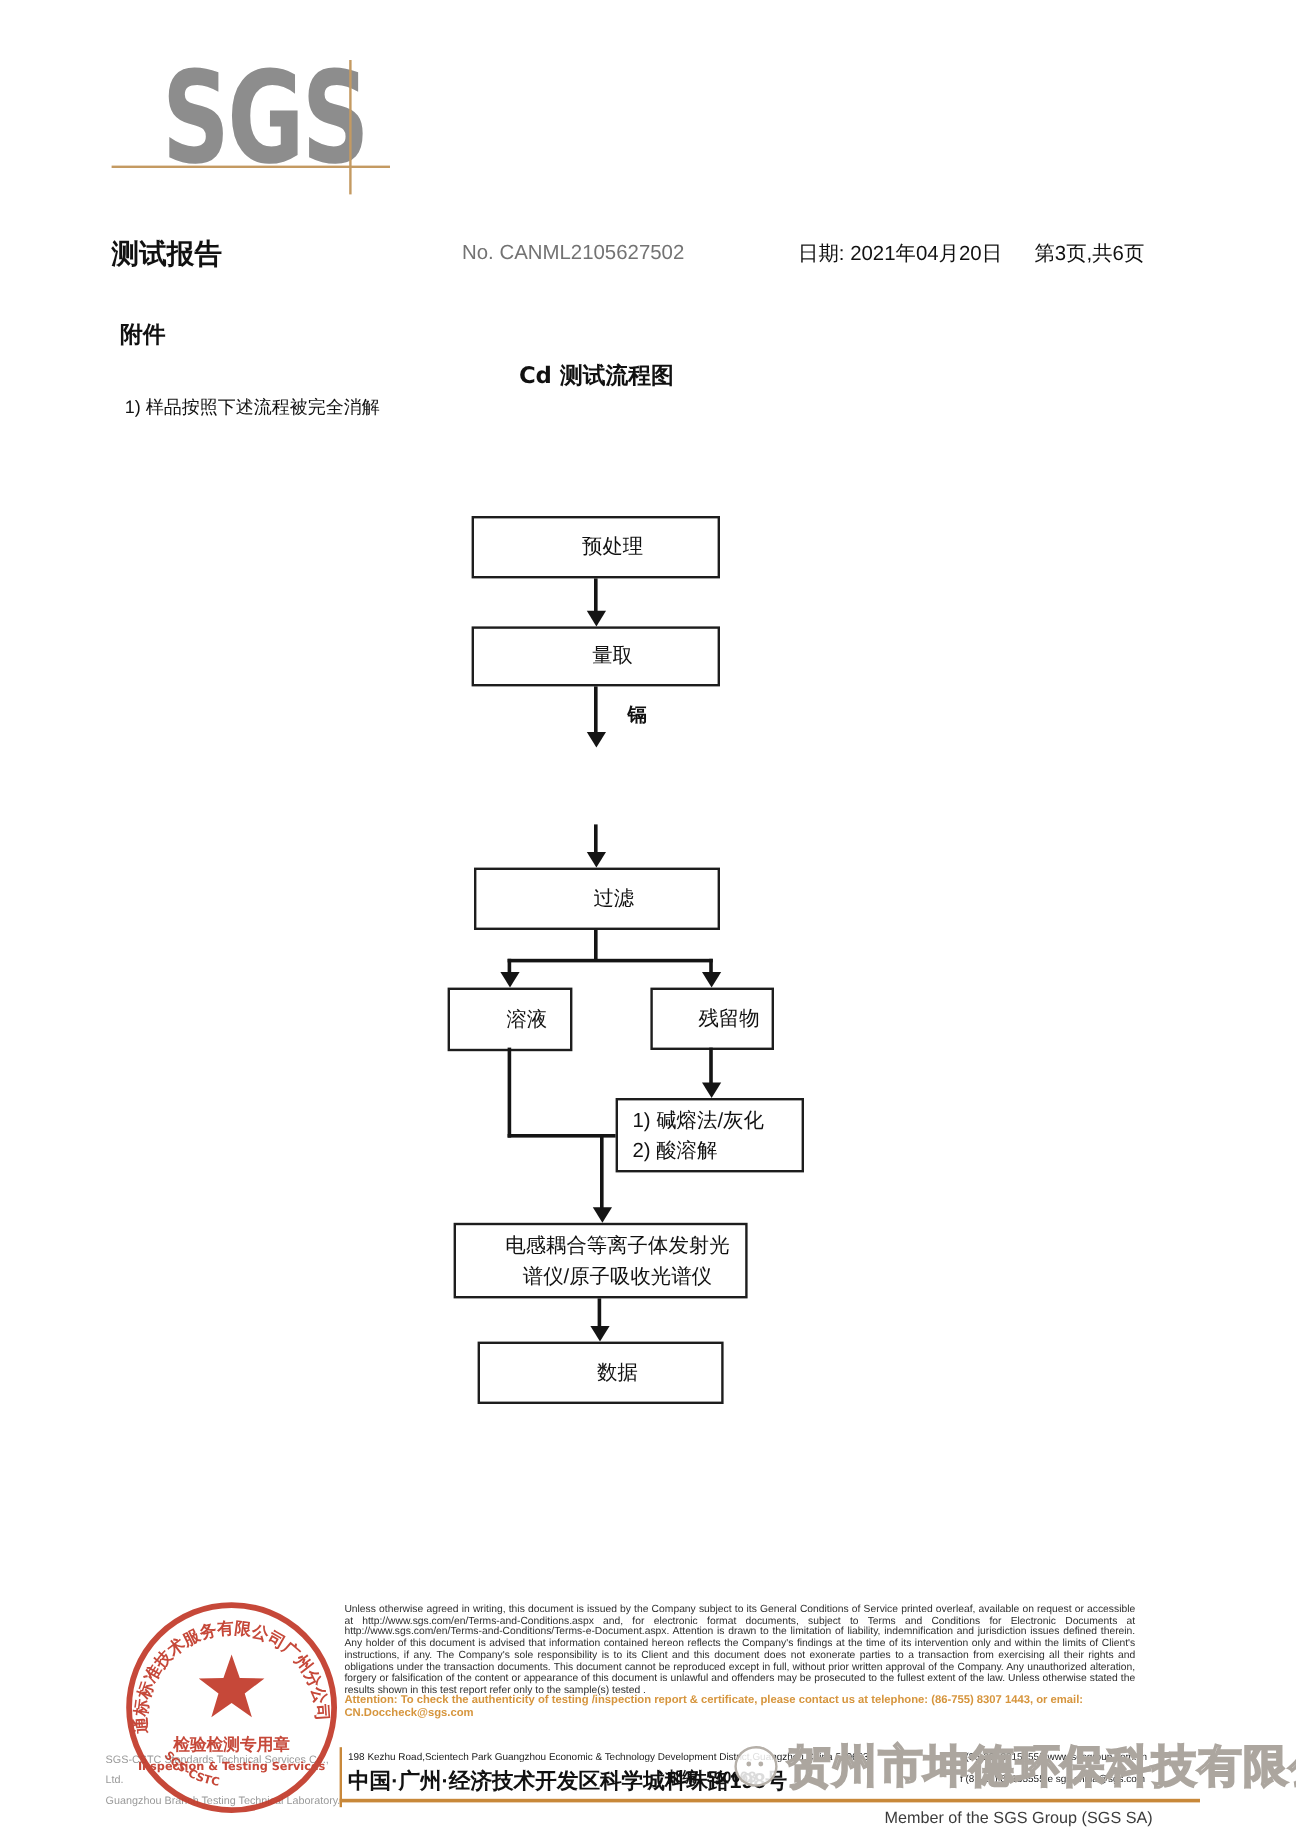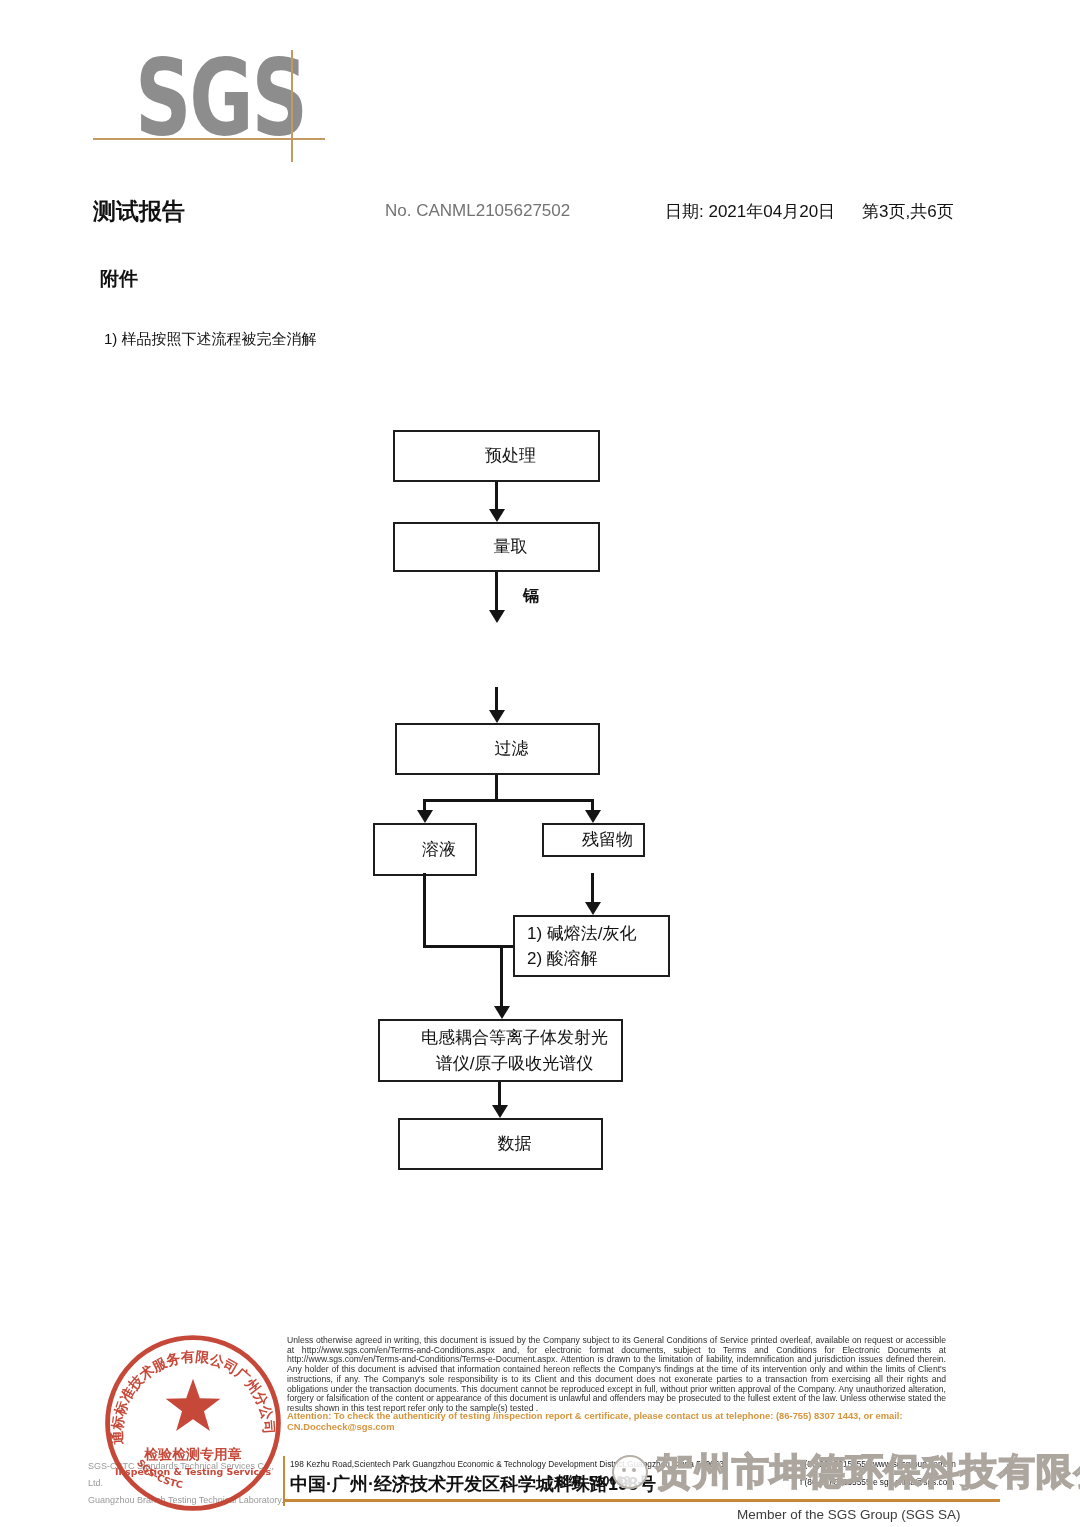--- a/index.html
+++ b/index.html
@@ -29,21 +29,21 @@
 
   
   .fbox{position:absolute;border:2px solid #1d1d1d;background:#fff;box-sizing:border-box;
         display:flex;align-items:center;justify-content:center;text-align:center;
         font-size:17px;line-height:1.5;white-space:pre-line;color:#111;padding-left:28px;}
   .fb1{left:393px;top:430px;width:207px;height:52px;}
   .fb2{left:393px;top:522px;width:207px;height:50px;}
   .fb3{left:395px;top:623px;width:205px;height:64px;}
   .fb4{left:395px;top:723px;width:205px;height:52px;}
   .fb5{left:373px;top:823px;width:104px;height:53px;}
-  .fb6{left:542px;top:823px;width:103px;height:34px;}
+  .fb6{left:542px;top:823px;width:103px;height:52px;}
   .fb7{left:513px;top:915px;width:157px;height:62px;justify-content:flex-start;
        text-align:left;padding-left:12px;}
   .fb8{left:378px;top:1019px;width:245px;height:63px;}
   .fb9{left:398px;top:1118px;width:205px;height:52px;}
   .vln{position:absolute;width:3px;background:#141414;}
   .hln{position:absolute;height:3px;background:#141414;}
   .ah{position:absolute;width:0;height:0;border-left:8px solid transparent;
       border-right:8px solid transparent;border-top:13px solid #141414;}
   .edge-label{position:absolute;left:523px;top:586px;font-size:16px;font-weight:bold;
               font-family:"DejaVu Sans",sans-serif;}
@@ -89,20 +89,21 @@
   <div class="sgs-logo">SGS</div>
   <div class="crop-v"></div>
   <div class="crop-h"></div>
 
   <div class="report-title">测试报告</div>
   <div class="report-no">No. CANML2105627502</div>
   <div class="report-date">日期: 2021年04月20日</div>
   <div class="report-page">第3页,共6页</div>
 
   <div class="att-label">附件</div>
+  <div class="diagram-title">Cd 测试流程图</div>
   <div class="att-note">1) 样品按照下述流程被完全消解</div>
 
   <div class="fbox fb1">预处理</div>
   <div class="fbox fb2">量取</div>
   <div class="fbox fb4">过滤</div>
   <div class="fbox fb5">溶液</div>
   <div class="fbox fb6">残留物</div>
   <div class="fbox fb7">1) 碱熔法/灰化
 2) 酸溶解</div>
   <div class="fbox fb8">电感耦合等离子体发射光

